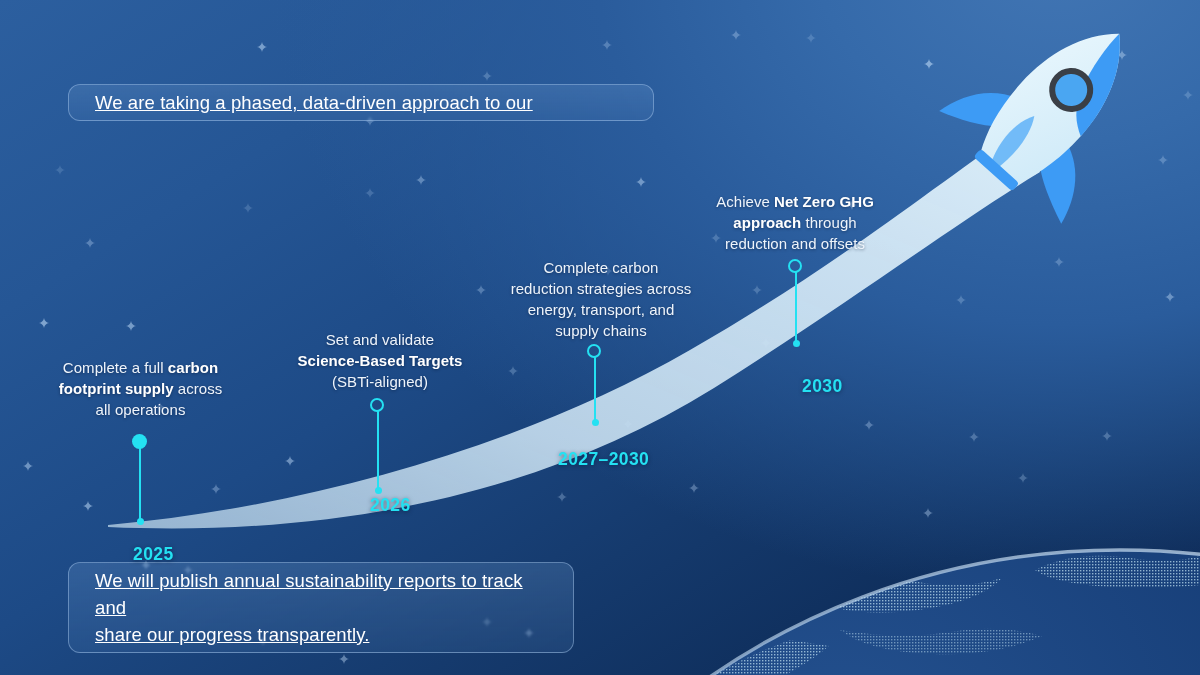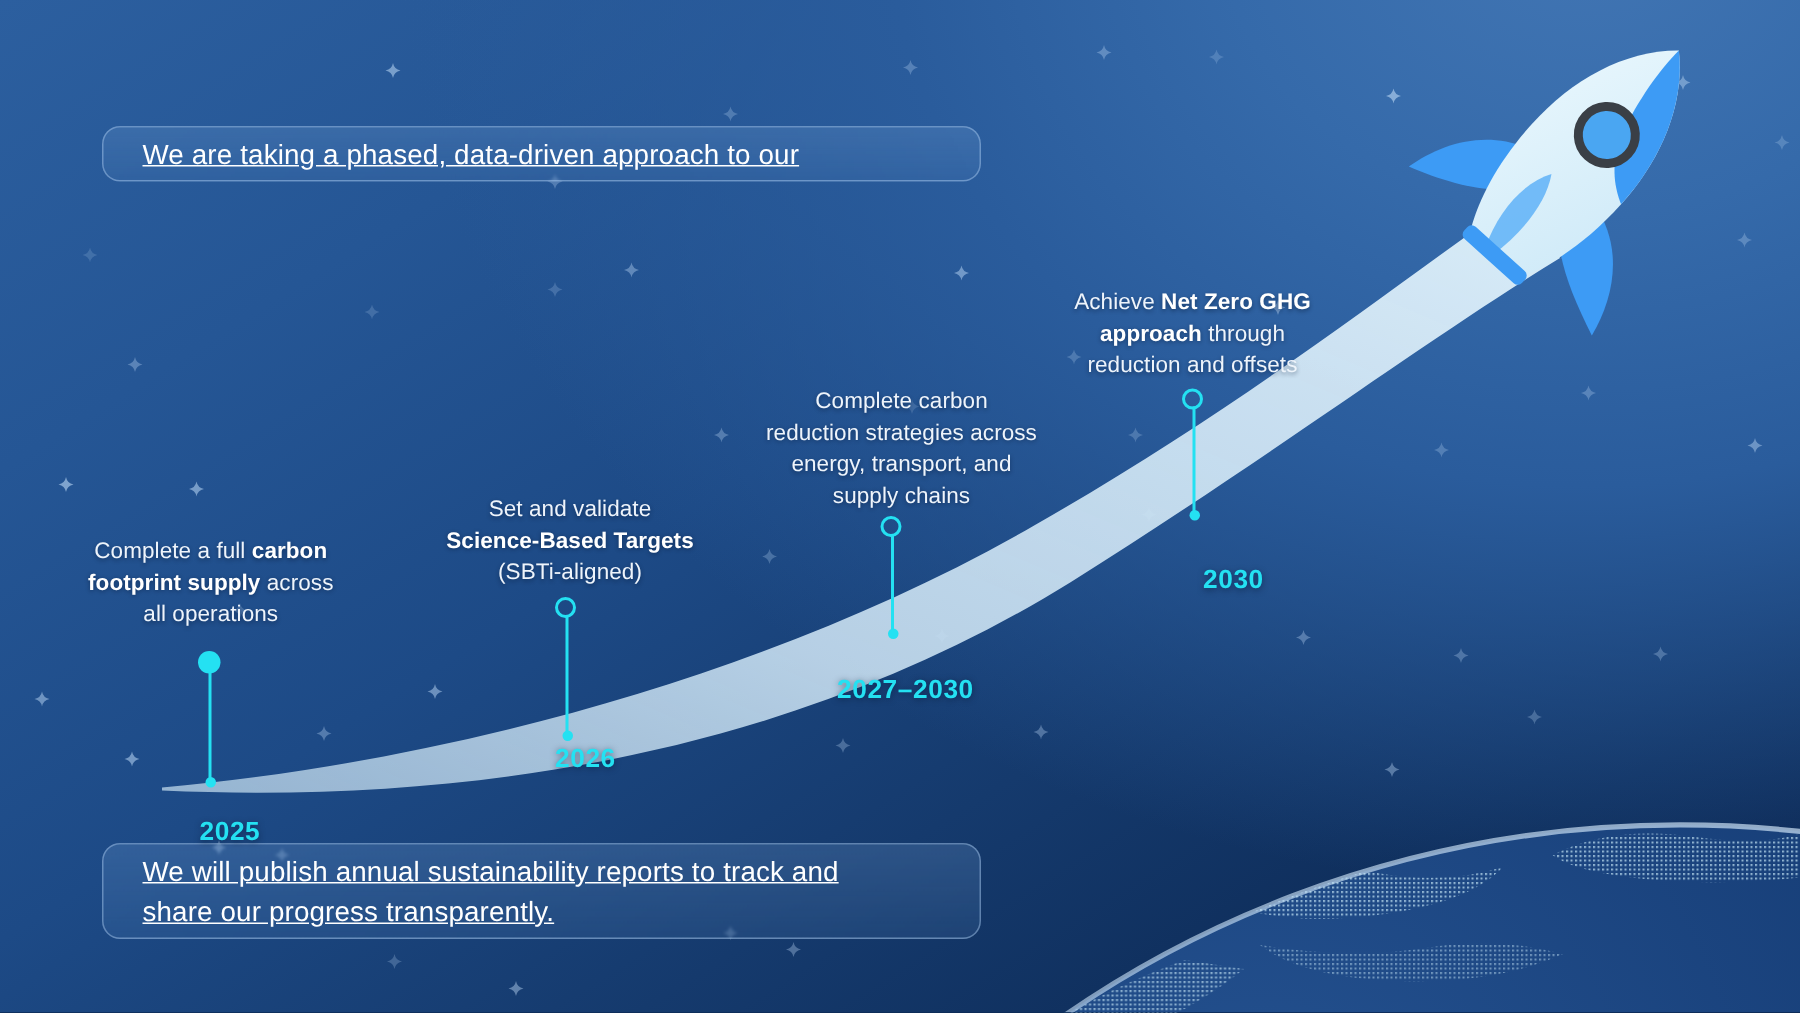--- a/index.html
+++ b/index.html
@@ -35,21 +35,21 @@
     background: linear-gradient(180deg, rgba(118,164,216,0.24) 0%, rgba(95,143,200,0.15) 100%);
     color: #ffffff;
     font-size: 18.5px;
     line-height: 27px;
     letter-spacing: 0.1px;
     padding: 4px 26px;
     backdrop-filter: blur(1px);
     text-decoration: underline;
   }
   #callout-top { left: 68px; top: 84px; width: 586px; }
-  #callout-bottom { left: 68px; top: 562px; width: 586px; }
+  #callout-bottom { left: 68px; top: 562px; width: 506px; }
   .callout p { margin: 0; }
 
   
   .milestone { position: absolute; }
   .ms-desc {
     position: absolute;
     color: #eef4fb;
     font-size: 15px;
     line-height: 21px;
     text-align: center;

